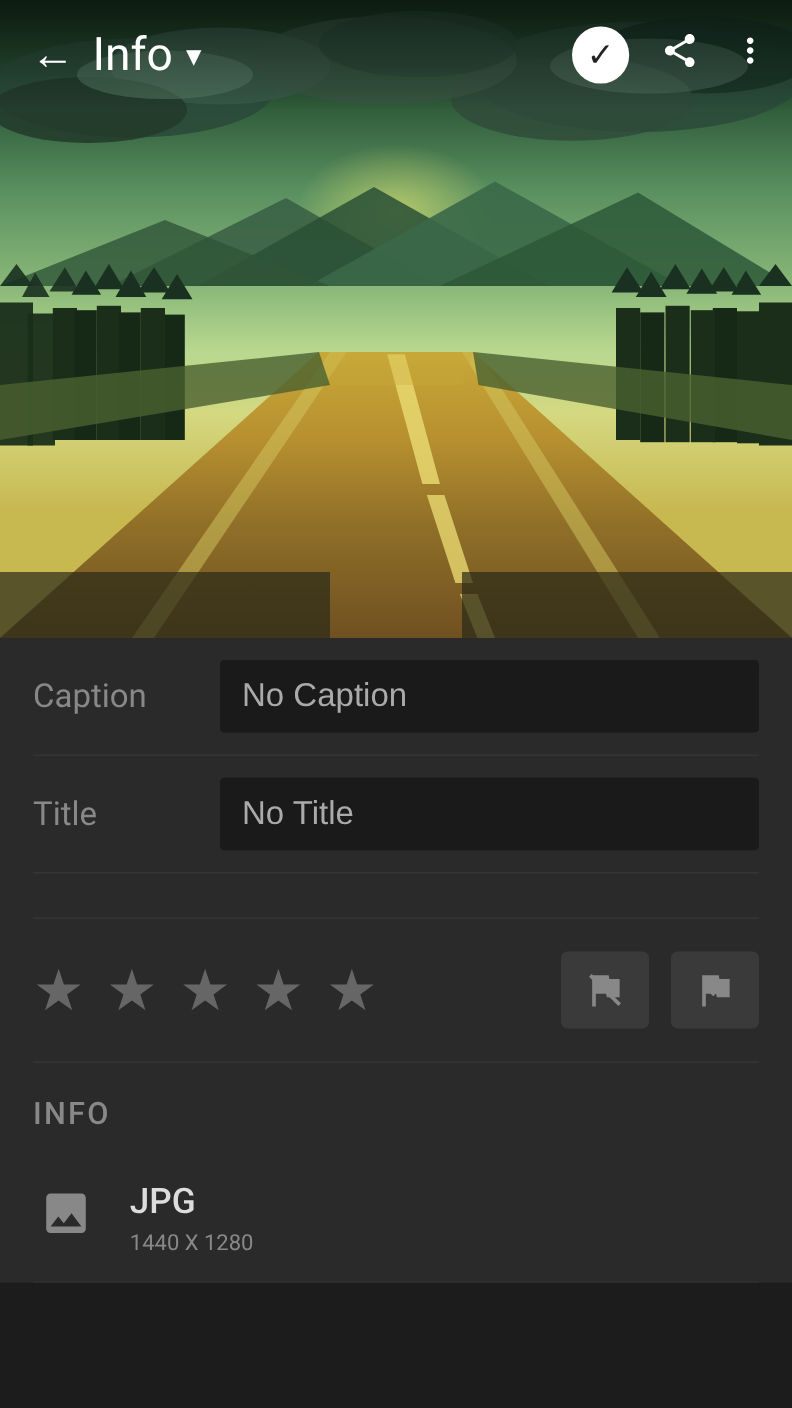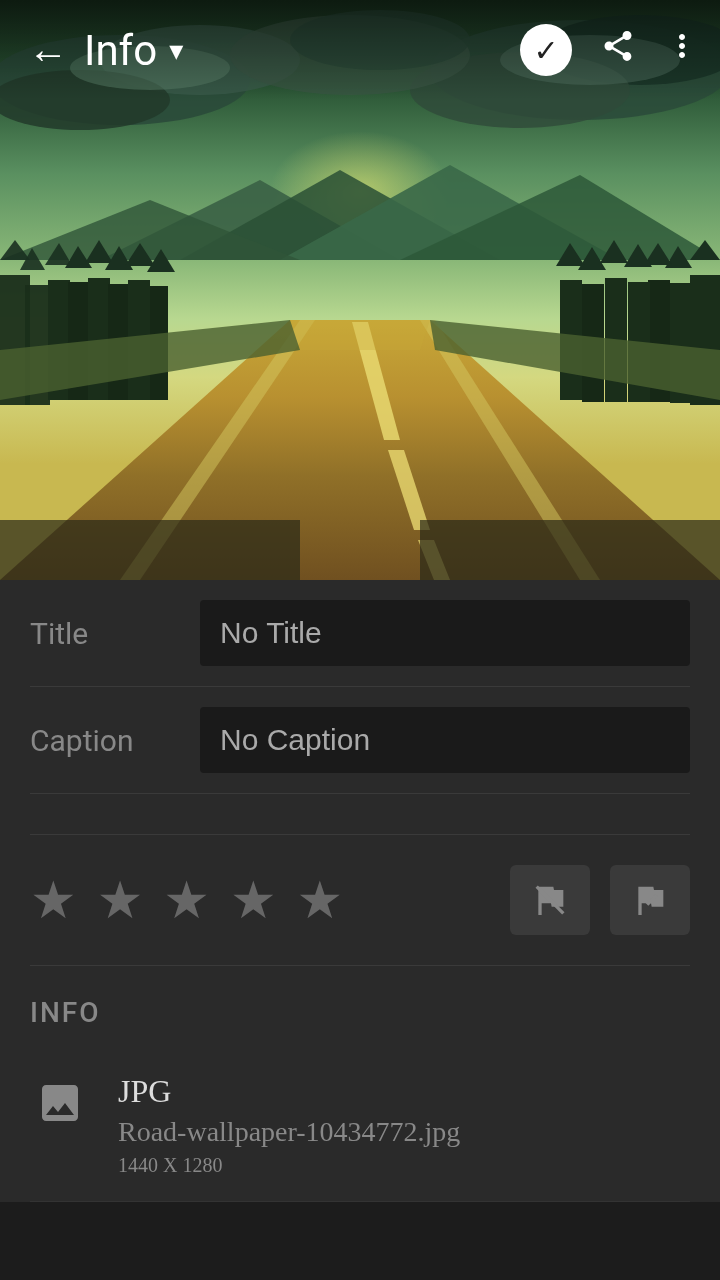--- a/index.html
+++ b/index.html
@@ -203,21 +203,20 @@
     }
     .info-icon svg {
       width: 48px;
       height: 48px;
       fill: #888;
     }
     .info-text {
       display: flex;
       flex-direction: column;
       gap: 6px;
-      font-family: Liberation Serif, serif;
     }
     .info-primary {
       font-size: 32px;
       color: #ddd;
       font-weight: 500;
     }
     .info-secondary {
       font-size: 28px;
       color: #888;
     }
@@ -360,27 +359,27 @@
 
       <rect x="0" y="520" width="300" height="60" fill="#2a2a18" opacity="0.7"></rect>
       <rect x="420" y="520" width="300" height="60" fill="#2a2a18" opacity="0.7"></rect>
     </svg>
   </div>
 </div>
 
 <div class="info-panel">
 
   <div class="field-row">
+    <div class="field-label">Caption</div>
+    <input class="field-input" type="text" value="No Caption" style="">
+  </div>
+
+  <div class="field-row">
     <div class="field-label">Title</div>
     <input class="field-input" type="text" value="No Title" style="">
-  </div>
-
-  <div class="field-row">
-    <div class="field-label">Caption</div>
-    <input class="field-input" type="text" value="No Caption" style="">
   </div>
 
   <div class="field-row">
   </div>
 
   <div class="stars-row">
     <div class="stars">
       <span class="star">★</span>
       <span class="star">★</span>
       <span class="star">★</span>
@@ -408,18 +407,17 @@
   <div class="info-section-label">INFO</div>
 
   <div class="info-item">
     <div class="info-icon">
       <svg viewBox="0 0 24 24" xmlns="http://www.w3.org/2000/svg">
         <path d="M21 19V5c0-1.1-.9-2-2-2H5c-1.1 0-2 .9-2 2v14c0 1.1.9 2 2 2h14c1.1 0 2-.9 2-2zM8.5 13.5l2.5 3.01L14.5 12l4.5 6H5l3.5-4.5z"></path>
       </svg>
     </div>
     <div class="info-text">
       <span class="info-primary">JPG</span>
-      <span class="info-secondary">Road-wallpaper-10434772.jpg</span>
       <span class="info-tertiary">1440 X 1280</span>
     </div>
   </div>
 
 </div>
 
 </body></html>

